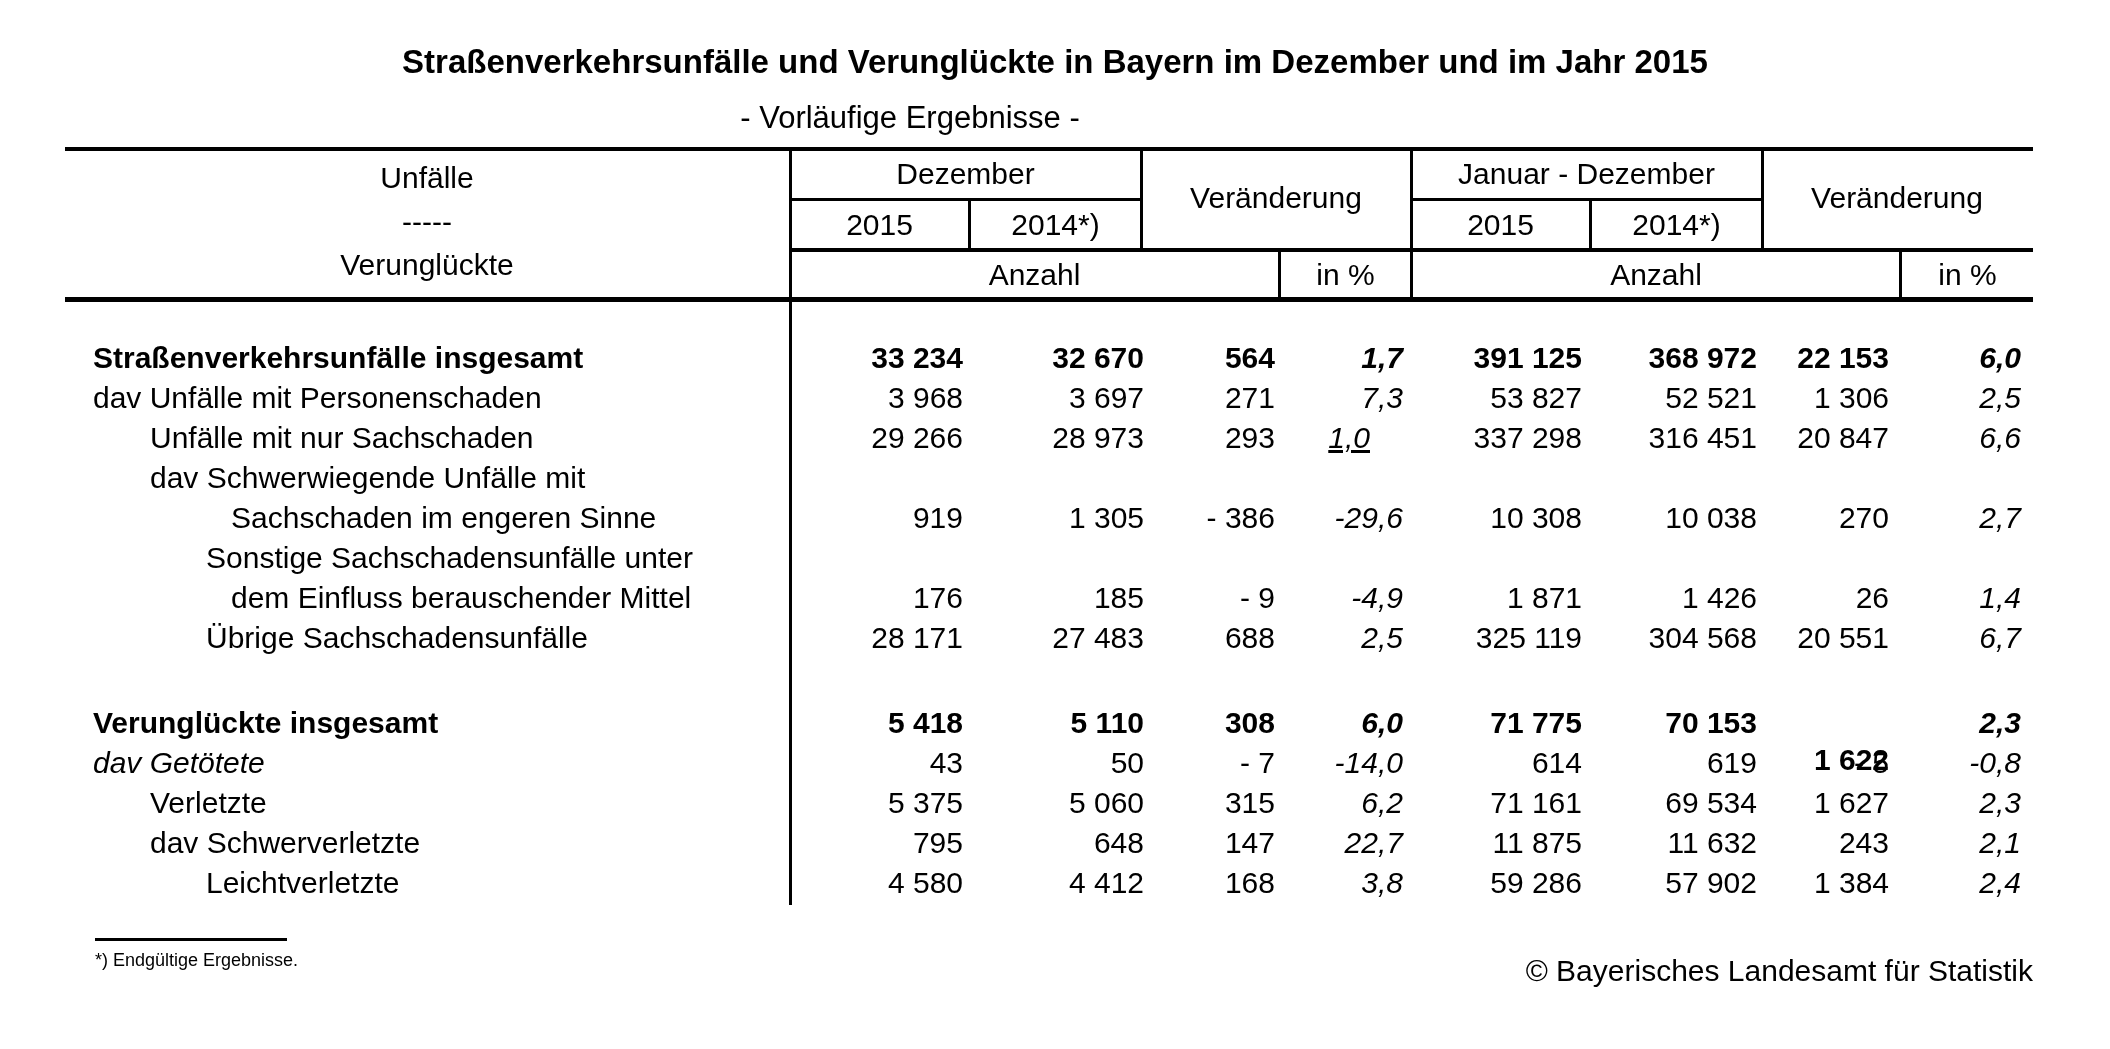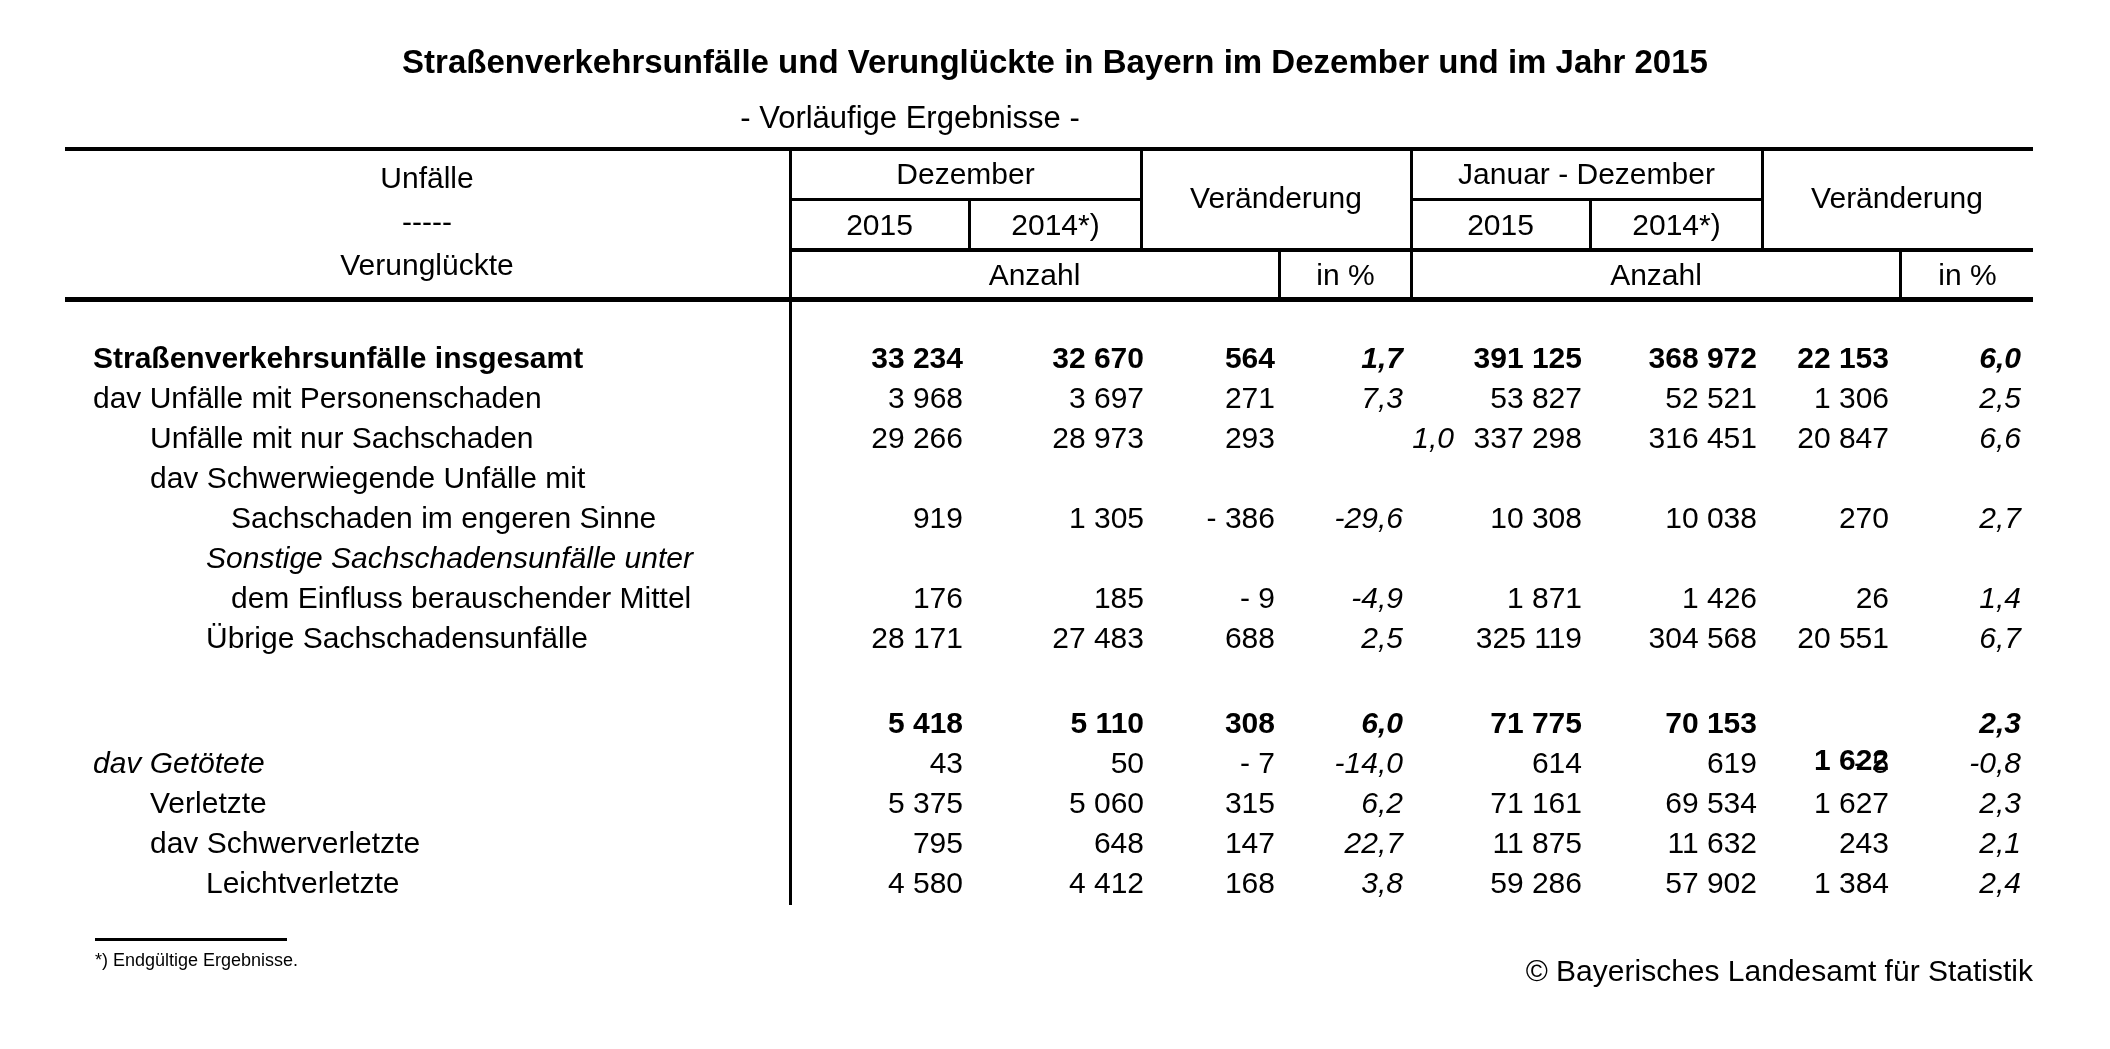--- a/index.html
+++ b/index.html
@@ -97,21 +97,21 @@
         <span class="cell" style="left: 1412px; width: 170px;">53 827</span>
         <span class="cell" style="left: 1587px; width: 170px;">52 521</span>
         <span class="cell" style="left: 1719px; width: 170px;">1 306</span>
         <span class="cell pct" style="left: 1881px; width: 140px;">2,5</span>
       </div>
       <div class="trow" style="top: 418px;">
         <span class="rlabel" style="left: 150px;">Unfälle mit nur Sachschaden</span>
         <span class="cell" style="left: 793px; width: 170px;">29 266</span>
         <span class="cell" style="left: 974px; width: 170px;">28 973</span>
         <span class="cell" style="left: 1105px; width: 170px;">293</span>
-        <span class="cell pct" style="left: 1314px; width: 140px;">1,0</span>
+        <span class="cell pct" style="left: 1230px; width: 140px; text-decoration: underline;">1,0</span>
         <span class="cell" style="left: 1412px; width: 170px;">337 298</span>
         <span class="cell" style="left: 1587px; width: 170px;">316 451</span>
         <span class="cell" style="left: 1719px; width: 170px;">20 847</span>
         <span class="cell pct" style="left: 1881px; width: 140px;">6,6</span>
       </div>
       <div class="trow" style="top: 458px;">
         <span class="rlabel" style="left: 150px;">dav Schwerwiegende Unfälle mit</span>
         <span class="cell" style="left: 793px; width: 170px;"></span>
         <span class="cell" style="left: 974px; width: 170px;"></span>
         <span class="cell" style="left: 1105px; width: 170px;"></span>
@@ -125,21 +125,21 @@
         <span class="rlabel" style="left: 231px;">Sachschaden im engeren Sinne</span>
         <span class="cell" style="left: 793px; width: 170px;">919</span>
         <span class="cell" style="left: 974px; width: 170px;">1 305</span>
         <span class="cell" style="left: 1105px; width: 170px;">- 386</span>
         <span class="cell pct" style="left: 1263px; width: 140px;">-29,6</span>
         <span class="cell" style="left: 1412px; width: 170px;">10 308</span>
         <span class="cell" style="left: 1587px; width: 170px;">10 038</span>
         <span class="cell" style="left: 1719px; width: 170px;">270</span>
         <span class="cell pct" style="left: 1881px; width: 140px;">2,7</span>
       </div>
-      <div class="trow" style="top: 538px; font-style: italic;">
+      <div class="trow" style="top: 538px;">
         <span class="rlabel" style="left: 206px;">Sonstige Sachschadensunfälle unter</span>
         <span class="cell" style="left: 793px; width: 170px;"></span>
         <span class="cell" style="left: 974px; width: 170px;"></span>
         <span class="cell" style="left: 1105px; width: 170px;"></span>
         <span class="cell pct" style="left: 1263px; width: 140px;"></span>
         <span class="cell" style="left: 1412px; width: 170px;"></span>
         <span class="cell" style="left: 1587px; width: 170px;"></span>
         <span class="cell" style="left: 1719px; width: 170px;"></span>
         <span class="cell pct" style="left: 1881px; width: 140px;"></span>
       </div>
@@ -159,20 +159,21 @@
         <span class="cell" style="left: 793px; width: 170px;">28 171</span>
         <span class="cell" style="left: 974px; width: 170px;">27 483</span>
         <span class="cell" style="left: 1105px; width: 170px;">688</span>
         <span class="cell pct" style="left: 1263px; width: 140px;">2,5</span>
         <span class="cell" style="left: 1412px; width: 170px;">325 119</span>
         <span class="cell" style="left: 1587px; width: 170px;">304 568</span>
         <span class="cell" style="left: 1719px; width: 170px;">20 551</span>
         <span class="cell pct" style="left: 1881px; width: 140px;">6,7</span>
       </div>
       <div class="trow bold" style="top: 703px;">
+        <span class="rlabel" style="left: 93px;">Verunglückte insgesamt</span>
         <span class="cell" style="left: 793px; width: 170px;">5 418</span>
         <span class="cell" style="left: 974px; width: 170px;">5 110</span>
         <span class="cell" style="left: 1105px; width: 170px;">308</span>
         <span class="cell pct" style="left: 1263px; width: 140px;">6,0</span>
         <span class="cell" style="left: 1412px; width: 170px;">71 775</span>
         <span class="cell" style="left: 1587px; width: 170px;">70 153</span>
         <span class="cell" style="left: 1719px; width: 170px; margin-top: 37px;">1 622</span>
         <span class="cell pct" style="left: 1881px; width: 140px;">2,3</span>
       </div>
       <div class="trow" style="top: 743px;">

